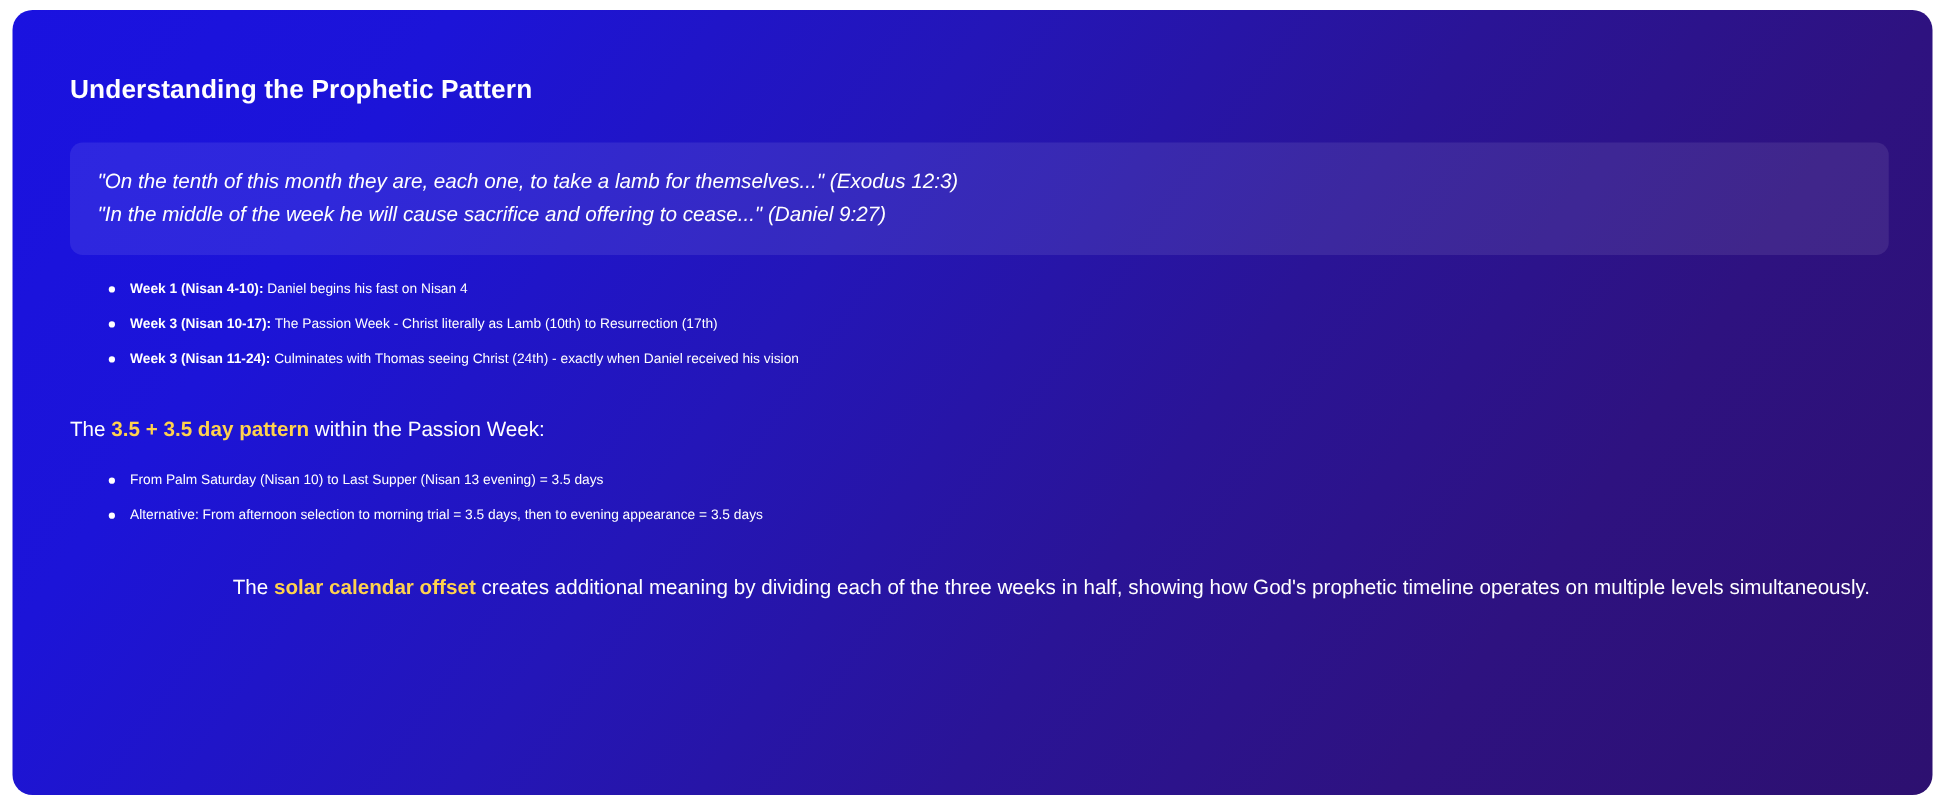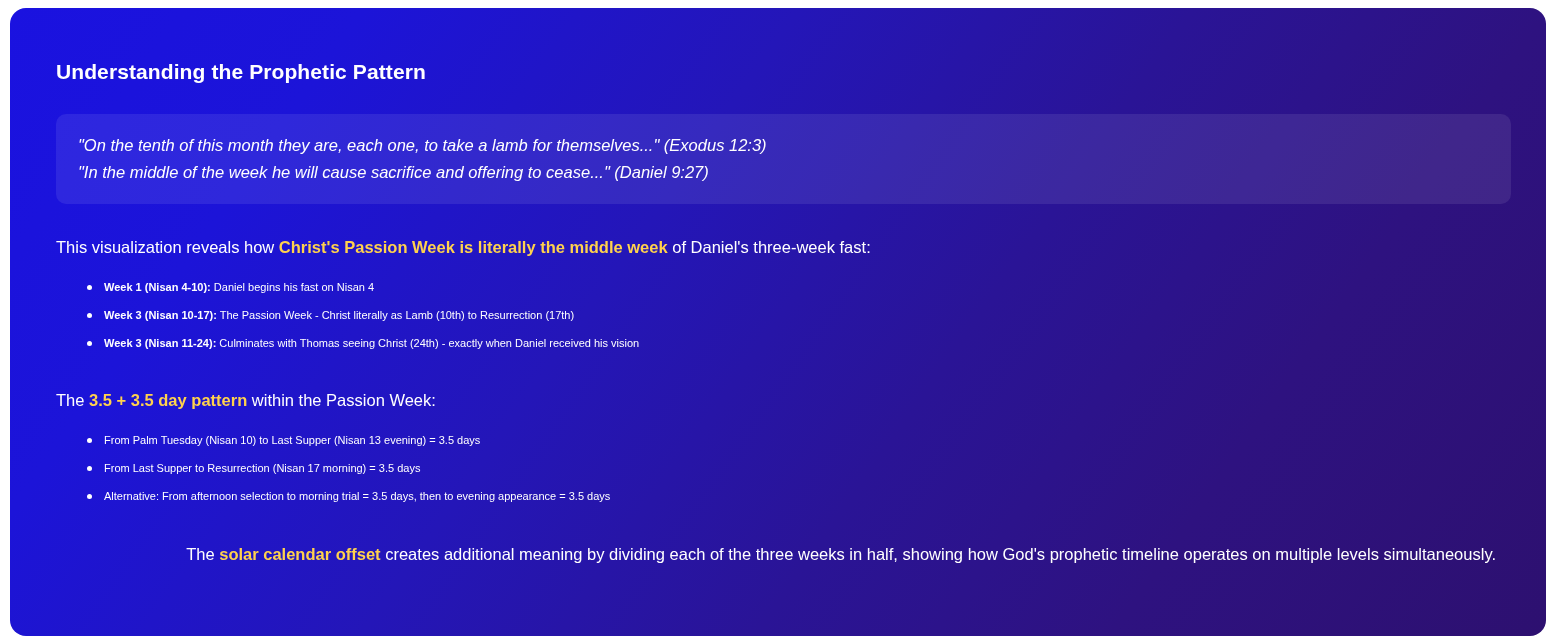--- a/index.html
+++ b/index.html
@@ -111,32 +111,30 @@
 <div class="panel">
   <div class="panel-inner">
 
     <h2 class="section-title">Understanding the Prophetic Pattern</h2>
 
     <div class="quote-box">
       <div class="quote-line">"On the tenth of this month they are, each one, to take a lamb for themselves..." (Exodus 12:3)</div>
       <div class="quote-line">"In the middle of the week he will cause sacrifice and offering to cease..." (Daniel 9:27)</div>
     </div>
 
-    <p class="body-text"><span>This visualization reveals how </span><span class="hl">Christ's Passion Week is literally the middle week</span><span> of Daniel's three-week fast:</span></p>
 
     <ul class="bullets">
       <li><span class="lead">Week 1 (Nisan 4-10):</span><span> Daniel begins his fast on Nisan 4</span></li>
       <li><span class="lead">Week 3 (Nisan 10-17):</span><span> The Passion Week - Christ literally as Lamb (10th) to Resurrection (17th)</span></li>
       <li><span class="lead">Week 3 (Nisan 11-24):</span><span> Culminates with Thomas seeing Christ (24th) - exactly when Daniel received his vision</span></li>
     </ul>
 
     <p class="body-text tight"><span>The </span><span class="hl">3.5 + 3.5 day pattern</span><span> within the Passion Week:</span></p>
 
     <ul class="bullets">
-      <li>From Palm Tuesday (Nisan 10) to Last Supper (Nisan 13 evening) = 3.5 days</li>
-      <li>From Last Supper to Resurrection (Nisan 17 morning) = 3.5 days</li>
+      <li>From Palm Saturday (Nisan 10) to Last Supper (Nisan 13 evening) = 3.5 days</li>
       <li>Alternative: From afternoon selection to morning trial = 3.5 days, then to evening appearance = 3.5 days</li>
     </ul>
 
     <p class="body-text closing"><span>The </span><span class="hl">solar calendar offset</span><span> creates additional meaning by dividing each of the three weeks in half, showing how God's prophetic timeline operates on multiple levels simultaneously.</span></p>
 
   </div>
 </div>
 
 </body></html>

